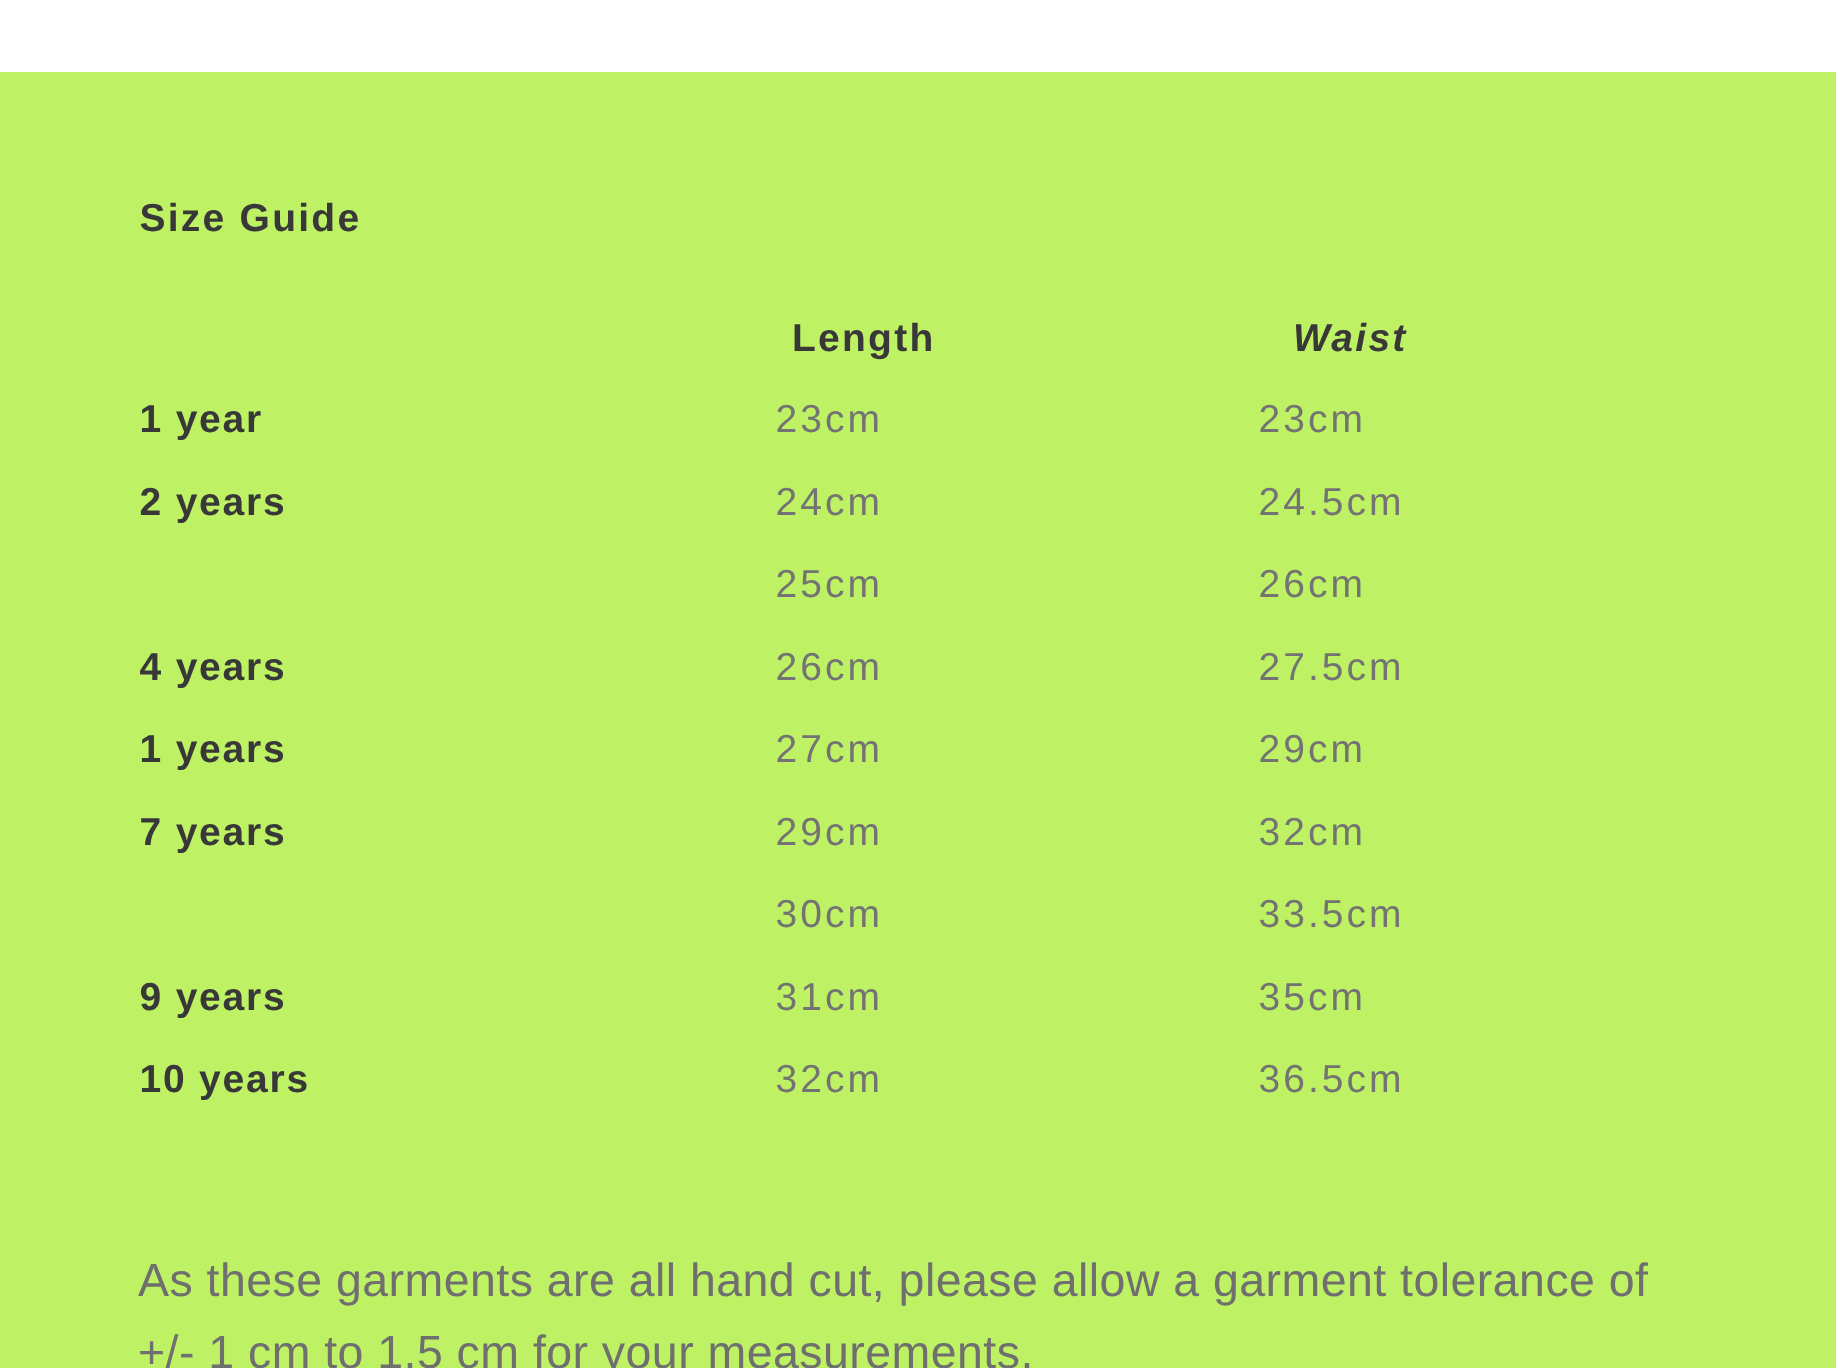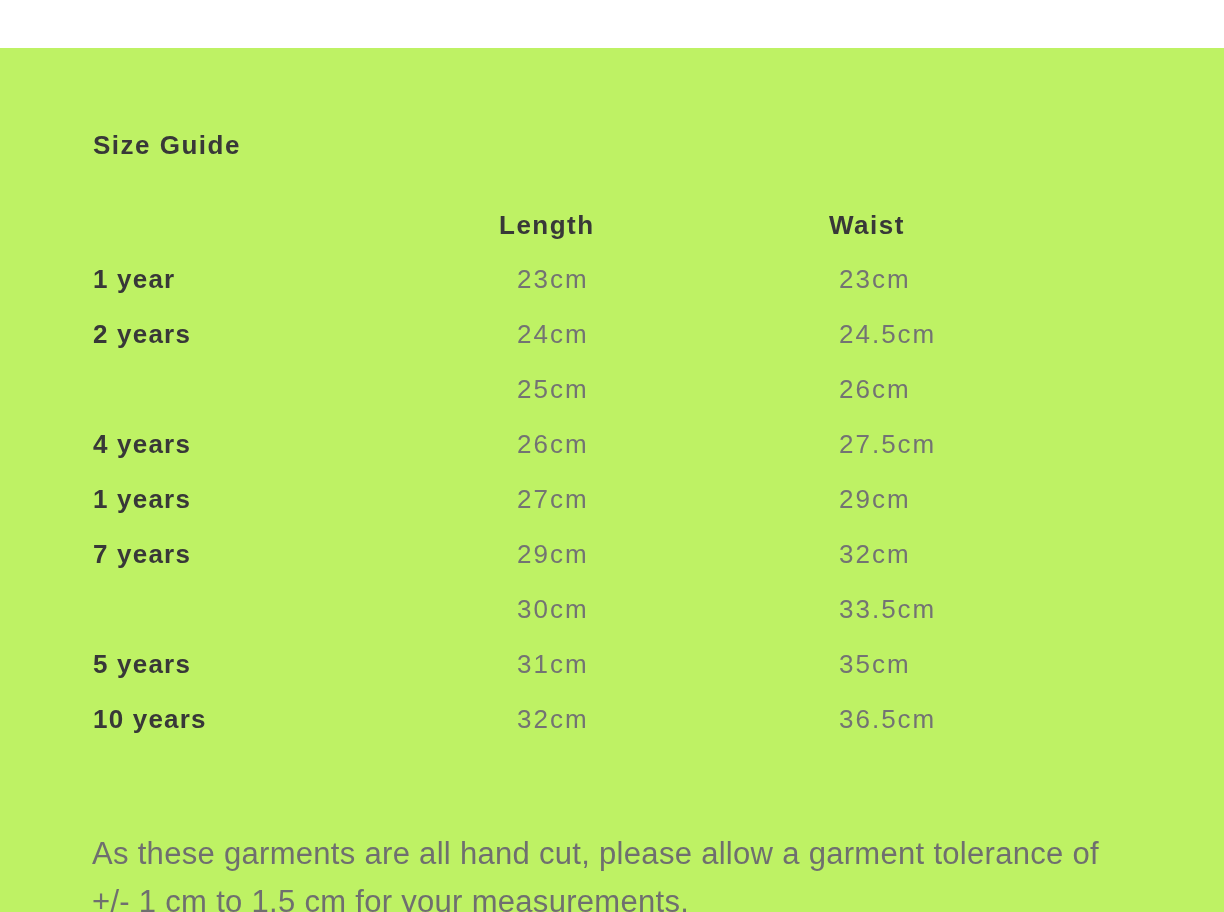--- a/index.html
+++ b/index.html
@@ -28,22 +28,22 @@
   }
   .col-header {
     position: absolute;
     top: 163px;
     font-size: 26px;
     font-weight: 700;
     letter-spacing: 1.5px;
     line-height: 28px;
     color: #383838;
   }
-  .col-header.length { left: 499px; }
-  .col-header.waist  { left: 829px; }
+  .col-header.length { left: 528px; }
+  .col-header.waist  { left: 862px; font-style: italic; }
   .rows {
     position: absolute;
     left: 0;
     top: 204px;
     width: 100%;
   }
   .row {
     position: relative;
     height: 55px;
     text-decoration: underline;
@@ -131,21 +131,21 @@
       <span class="length">29cm</span>
       <span class="waist">32cm</span>
     </div>
 
     <div class="row">
       <span class="length">30cm</span>
       <span class="waist">33.5cm</span>
     </div>
 
     <div class="row">
-      <span class="label">5 years</span>
+      <span class="label">9 years</span>
       <span class="length">31cm</span>
       <span class="waist">35cm</span>
     </div>
 
     <div class="row">
       <span class="label">10 years</span>
       <span class="length">32cm</span>
       <span class="waist">36.5cm</span>
     </div>
 

